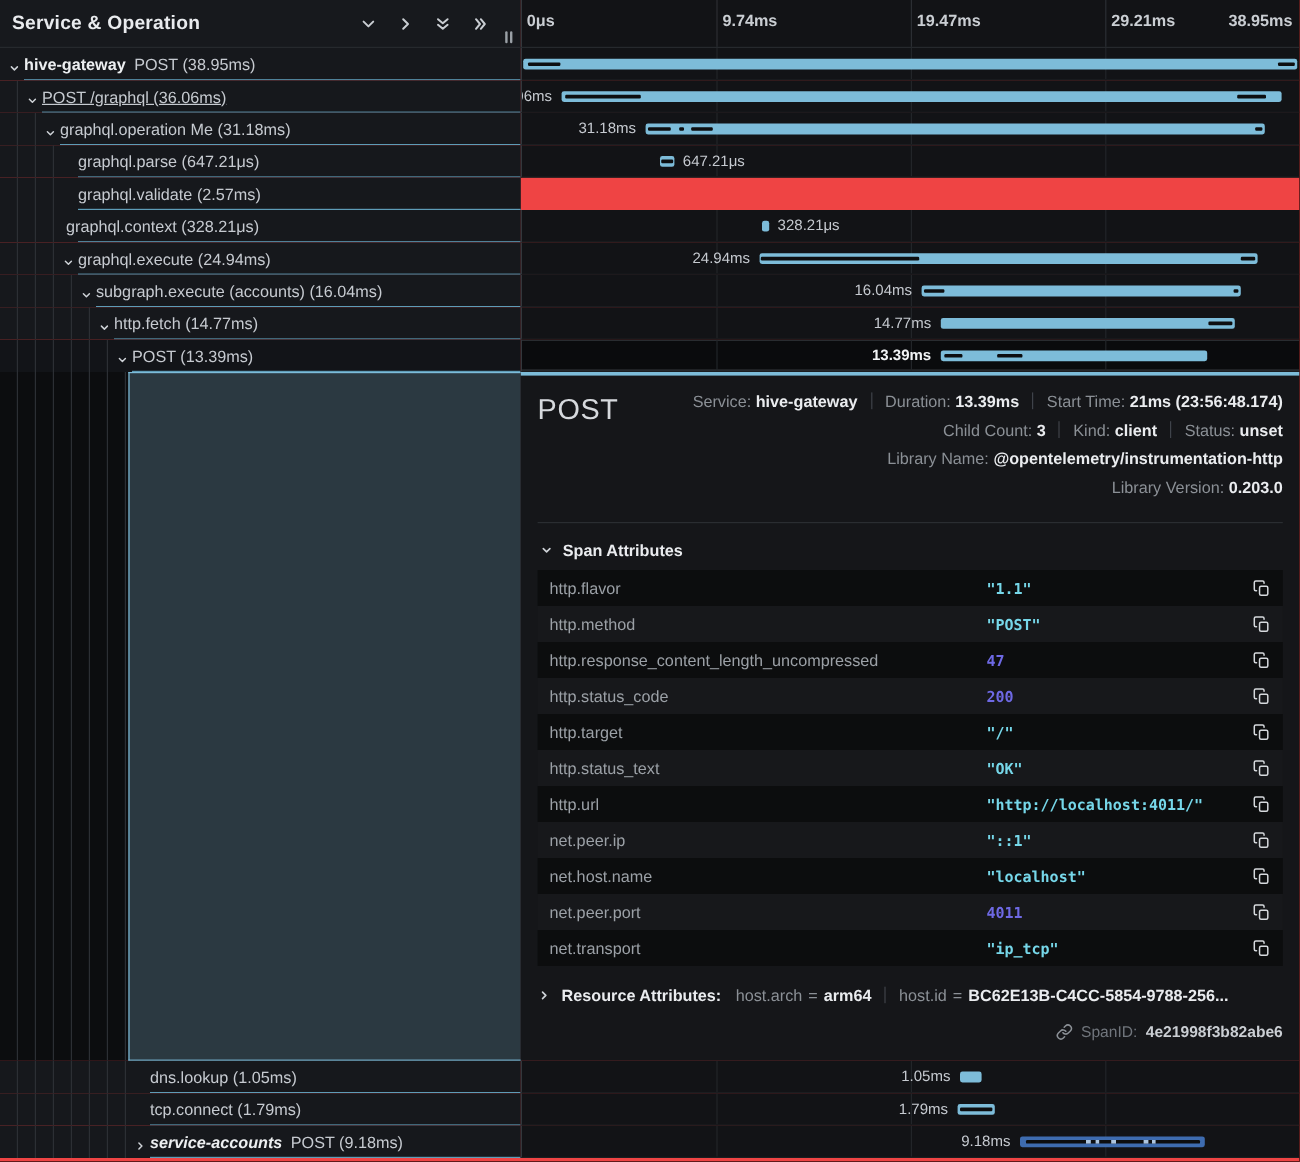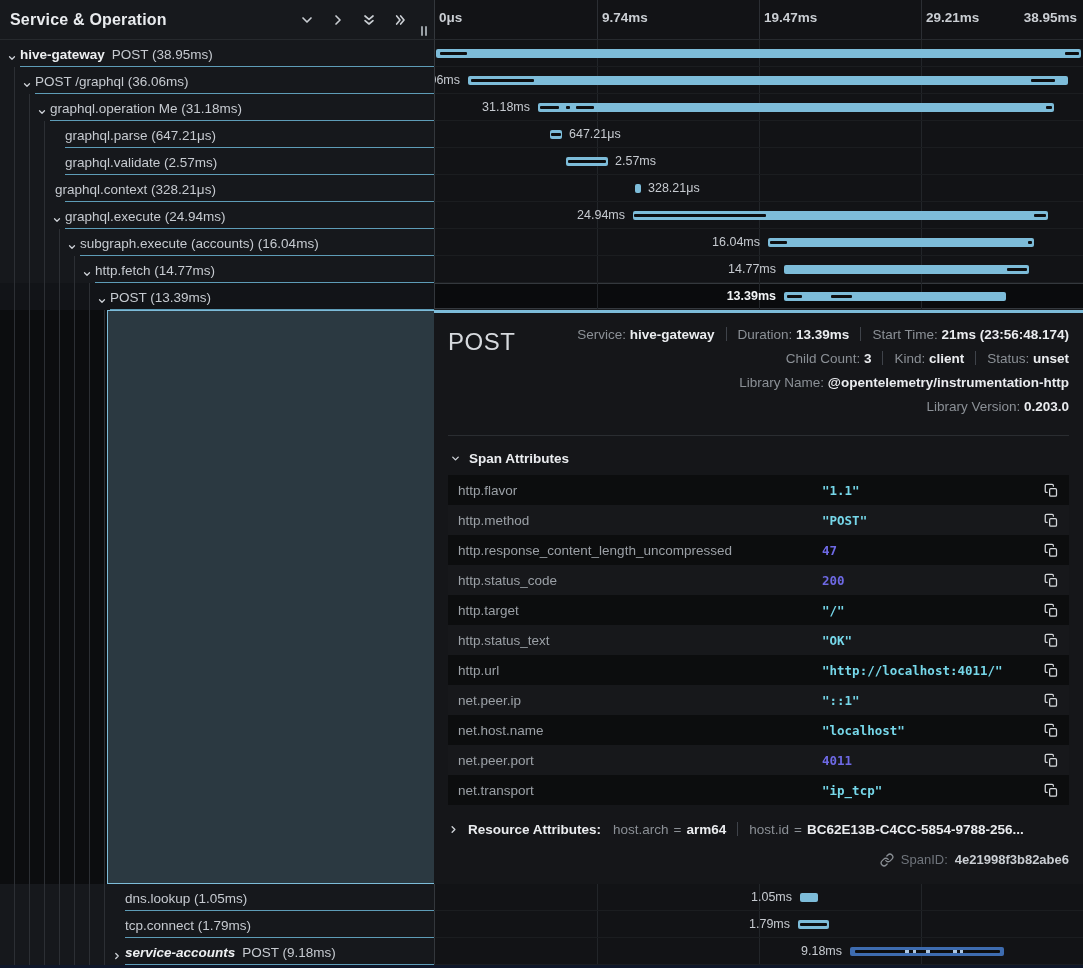--- a/index.html
+++ b/index.html
@@ -1,16 +1,16 @@
 <!DOCTYPE html>
 <html><head>
 <meta charset="utf-8">
 <style>
   html,body{margin:0;padding:0;background:#000;}
-  .app{position:relative;width:1083px;height:968px;background:#0f172a;overflow:hidden;
+  .app{position:relative;width:1083px;height:968px;background:#ef4444;overflow:hidden;
        font-family:"Liberation Sans",sans-serif;-webkit-font-smoothing:antialiased;}
 
   
   .topbar{display:flex;height:40px;}
   .topbar-left{width:434px;position:relative;background:#17191d;border-bottom:1px solid #26292d;
                display:flex;align-items:center;padding:0 10px;box-sizing:border-box;}
   .title{color:#e9ebee;font-weight:700;font-size:16px;flex:1;letter-spacing:.2px;}
   .tb-icons{display:flex;gap:15px;margin-right:16px;align-items:center;}
   .tb-btn{color:#c9cdd2;width:16px;height:16px;cursor:pointer;display:flex;align-items:center;justify-content:center;}
   .grip{position:absolute;right:7px;bottom:3px;display:flex;gap:2px;cursor:col-resize;}
@@ -153,21 +153,21 @@
             <div class="marker" style="left: 629px; width: 14px;"></div>
           </div>
         </div>
       </div>
       <div class="row">
         <div class="tree-cell">
           <div class="guide" style="left: 14px;"></div>
           <div class="caret" style="left: 22px;"><svg viewBox="0 0 24 24" fill="none" stroke="currentColor" stroke-width="3" stroke-linecap="round" stroke-linejoin="round">
               <path d="M6 9l6 6 6-6"></path>
             </svg></div>
-          <div class="tree-label" style="left: 35px;"><span>POST /graphql (36.06ms)</span></div>
+          <div class="tree-label" style="left: 35px; text-decoration: underline;"><span>POST /graphql (36.06ms)</span></div>
           <div class="sep" style="left: 35px;"></div>
         </div>
         <div class="time-cell">
           <div class="grid" style="left: 162px;"></div>
           <div class="grid" style="left: 324px;"></div>
           <div class="grid" style="left: 486px;"></div>
           <div class="bar" style="left: 33px; width: 600px;">
             <div class="marker" style="left: 3px; width: 63px;"></div>
             <div class="marker" style="left: 563px; width: 24px;"></div>
           </div>
@@ -215,29 +215,20 @@
           <div class="tlabel" style="left: 134px;">647.21μs</div>
         </div>
       </div>
       <div class="row">
         <div class="tree-cell">
           <div class="guide" style="left: 14px;"></div>
           <div class="guide" style="left: 29px;"></div>
           <div class="guide" style="left: 44px;"></div>
           <div class="tree-label" style="left: 65px;"><span>graphql.validate (2.57ms)</span></div>
           <div class="sep" style="left: 65px;"></div>
-        </div>
-        <div class="time-cell">
-          <div class="grid" style="left: 162px;"></div>
-          <div class="grid" style="left: 324px;"></div>
-          <div class="grid" style="left: 486px;"></div>
-          <div class="bar" style="left: 131px; width: 42px;">
-            <div class="marker" style="left: 2px; width: 38px;"></div>
-          </div>
-          <div class="tlabel" style="left: 180px;">2.57ms</div>
         </div>
       </div>
       <div class="row">
         <div class="tree-cell">
           <div class="guide" style="left: 14px;"></div>
           <div class="guide" style="left: 29px;"></div>
           <div class="guide" style="left: 44px;"></div>
           <div class="tree-label" style="left: 55px;"><span>graphql.context (328.21μs)</span></div>
           <div class="sep" style="left: 65px;"></div>
         </div>

